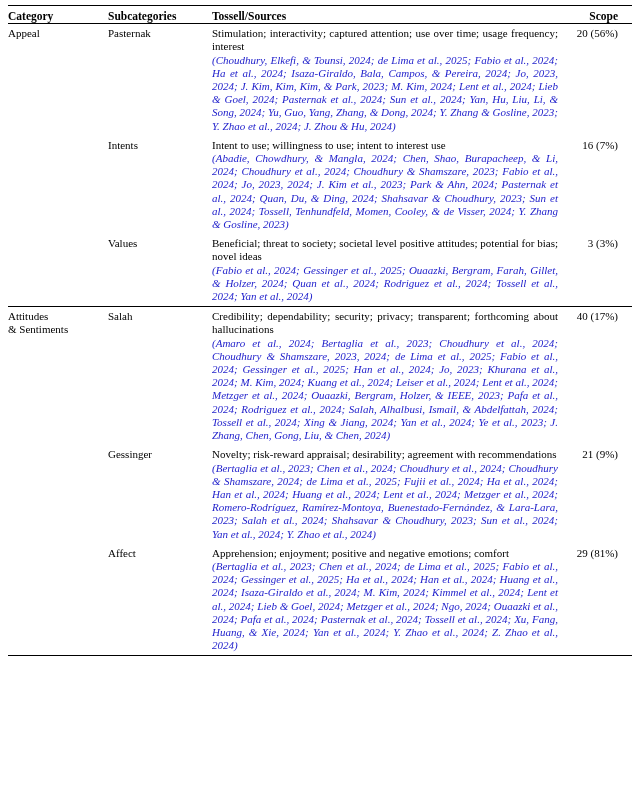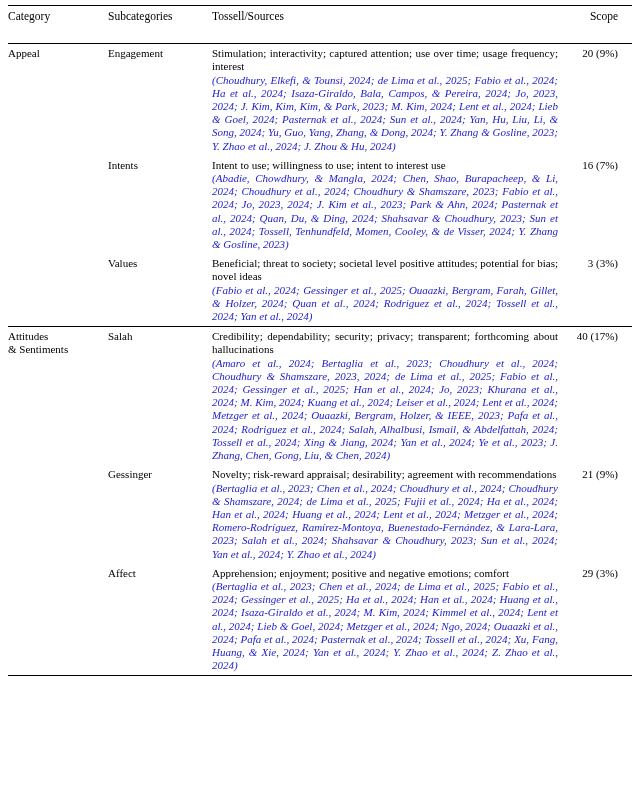--- a/index.html
+++ b/index.html
@@ -29,25 +29,25 @@
   col.c-subcat   { width: 104px; }
   col.c-examples { width: auto;  }
   col.c-scope    { width: 64px;  }
 
   th, td {
     vertical-align: top;
     text-align: left;
     padding: 3px 8px 3px 0;
   }
   thead th {
-    font-weight: normal;
+    font-weight: bold;
     font-size: 11.5px;
     border-bottom: 0.9px solid #000;
     padding-top: 4px;
-    padding-bottom: 20px;
+    padding-bottom: 0;
   }
   thead th.h-scope { text-align: right; padding-right: 14px; }
 
   tbody.group-sep > tr:first-child > td {
     border-top: 0.9px solid #000;
   }
   td.cat {
     white-space: pre-line;
     padding-right: 4px;
     margin-left: 23px;
@@ -82,26 +82,26 @@
         <th>Category</th>
         <th>Subcategories</th>
         <th>Tossell/Sources</th>
         <th class="h-scope">Scope</th>
       </tr>
     </thead>
 
     <tbody>
       <tr>
         <td class="cat" rowspan="3">Appeal</td>
-        <td class="sub">Engagement</td>
+        <td class="sub">Pasternak</td>
         <td class="ex">
           <div class="desc">Stimulation; interactivity; captured attention; use over time; usage frequency; interest</div>
           <div class="cites">(Choudhury, Elkefi, &amp; Tounsi, 2024; de Lima et al., 2025; Fabio et al., 2024; Ha et al., 2024; Isaza-Giraldo, Bala, Campos, &amp; Pereira, 2024; Jo, 2023, 2024; J. Kim, Kim, Kim, &amp; Park, 2023; M. Kim, 2024; Lent et al., 2024; Lieb &amp; Goel, 2024; Pasternak et al., 2024; Sun et al., 2024; Yan, Hu, Liu, Li, &amp; Song, 2024; Yu, Guo, Yang, Zhang, &amp; Dong, 2024; Y. Zhang &amp; Gosline, 2023; Y. Zhao et al., 2024; J. Zhou &amp; Hu, 2024)</div>
         </td>
-        <td class="scope">20 (9%)</td>
+        <td class="scope">20 (56%)</td>
       </tr>
       <tr>
         <td class="sub">Intents</td>
         <td class="ex">
           <div class="desc">Intent to use; willingness to use; intent to interest use</div>
           <div class="cites">(Abadie, Chowdhury, &amp; Mangla, 2024; Chen, Shao, Burapacheep, &amp; Li, 2024; Choudhury et al., 2024; Choudhury &amp; Shamszare, 2023; Fabio et al., 2024; Jo, 2023, 2024; J. Kim et al., 2023; Park &amp; Ahn, 2024; Pasternak et al., 2024; Quan, Du, &amp; Ding, 2024; Shahsavar &amp; Choudhury, 2023; Sun et al., 2024; Tossell, Tenhundfeld, Momen, Cooley, &amp; de Visser, 2024; Y. Zhang &amp; Gosline, 2023)</div>
         </td>
         <td class="scope">16 (7%)</td>
       </tr>
       <tr>
@@ -132,17 +132,17 @@
           <div class="cites">(Bertaglia et al., 2023; Chen et al., 2024; Choudhury et al., 2024; Choudhury &amp; Shamszare, 2024; de Lima et al., 2025; Fujii et al., 2024; Ha et al., 2024; Han et al., 2024; Huang et al., 2024; Lent et al., 2024; Metzger et al., 2024; Romero-Rodríguez, Ramírez-Montoya, Buenestado-Fernández, &amp; Lara-Lara, 2023; Salah et al., 2024; Shahsavar &amp; Choudhury, 2023; Sun et al., 2024; Yan et al., 2024; Y. Zhao et al., 2024)</div>
         </td>
         <td class="scope">21 (9%)</td>
       </tr>
       <tr>
         <td class="sub">Affect</td>
         <td class="ex">
           <div class="desc">Apprehension; enjoyment; positive and negative emotions; comfort</div>
           <div class="cites">(Bertaglia et al., 2023; Chen et al., 2024; de Lima et al., 2025; Fabio et al., 2024; Gessinger et al., 2025; Ha et al., 2024; Han et al., 2024; Huang et al., 2024; Isaza-Giraldo et al., 2024; M. Kim, 2024; Kimmel et al., 2024; Lent et al., 2024; Lieb &amp; Goel, 2024; Metzger et al., 2024; Ngo, 2024; Ouaazki et al., 2024; Pafa et al., 2024; Pasternak et al., 2024; Tossell et al., 2024; Xu, Fang, Huang, &amp; Xie, 2024; Yan et al., 2024; Y. Zhao et al., 2024; Z. Zhao et al., 2024)</div>
         </td>
-        <td class="scope">29 (3%)</td>
+        <td class="scope">29 (81%)</td>
       </tr>
     </tbody>
   </table>
 </div>
 
 </body></html>

